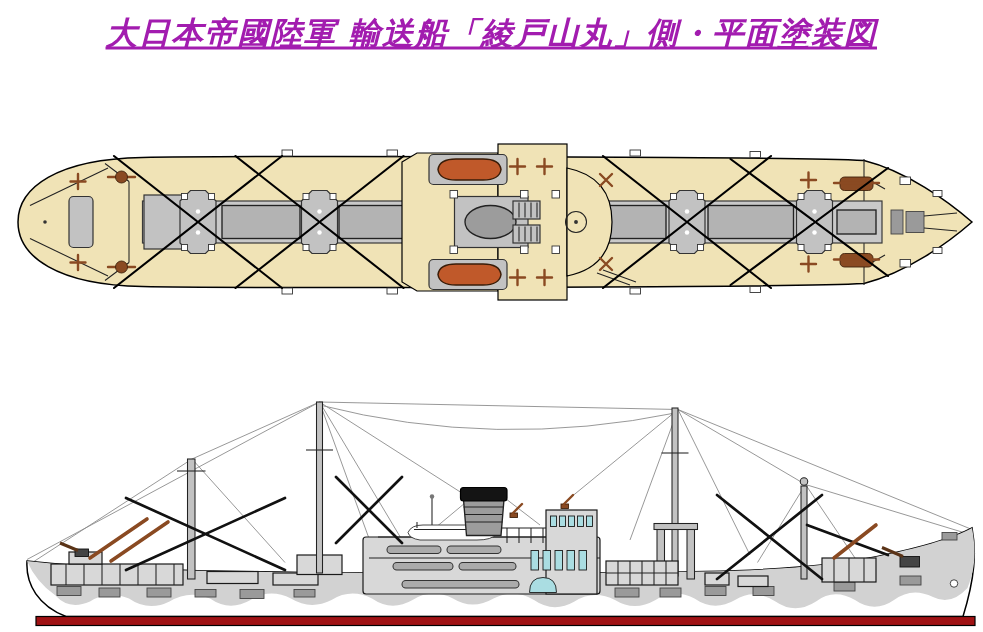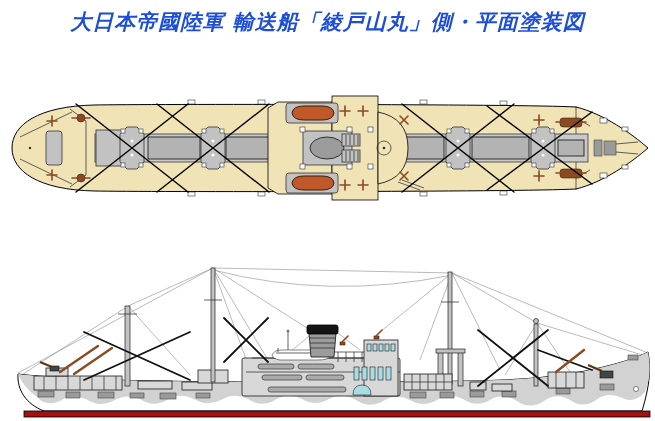--- a/index.html
+++ b/index.html
@@ -1,19 +1,19 @@
 <!DOCTYPE html>
 <html style="--c-deck_cream: #f0e3b6; --c-strip_gray: #c9c9c9; --c-hatch_gray: #b3b3b3; --c-platform_gray: #c2c2c2; --c-lifeboat_orange: #c0592a; --c-funnel_gray: #9c9c9c; --c-funnel_cap: #141414; --c-winch_brown: #8a4a22; --c-hull_gray: #d2d2d2; --c-boot_red: #a01214; --c-superstructure_gray: #d8d8d8; --c-slat_gray: #ababab; --c-window_cyan: #aadde2; --c-rigging_thin: #8c8c8c; --c-boom_black: #111111;"><head>
 <meta charset="utf-8">
 <style>
   html,body{margin:0;padding:0;background:#fff;}
   .stage{position:relative;width:655px;height:421px;background:#fff;overflow:hidden;
          font-family:"DejaVu Serif","Liberation Serif",serif;}
   .title{position:absolute;top:8px;left:0;width:100%;text-align:center;
-         font-style:italic;font-weight:bold;font-size:21px;letter-spacing:1px;color:#1d4ed8;}
+         font-style:italic;font-weight:bold;font-size:21px;letter-spacing:1px;color:#a21caf;text-decoration:underline;}
   svg{position:absolute;top:0;left:0;}
   
   .deck{fill:var(--c-deck_cream);stroke:#000;stroke-width:1;}
   .deck2{fill:var(--c-deck_cream);stroke:#000;stroke-width:.8;}
   .strip{fill:var(--c-strip_gray);stroke:#3a3a3a;stroke-width:.8;}
   .hatch{fill:var(--c-hatch_gray);stroke:#222;stroke-width:.9;}
   .plat{fill:var(--c-platform_gray);stroke:#333;stroke-width:.8;}
   .boat{fill:var(--c-lifeboat_orange);stroke:#3a1d08;stroke-width:1;}
   .funl{fill:var(--c-funnel_gray);stroke:#222;stroke-width:.9;}
   .brownf{fill:var(--c-winch_brown);stroke:#40220c;stroke-width:.6;}

